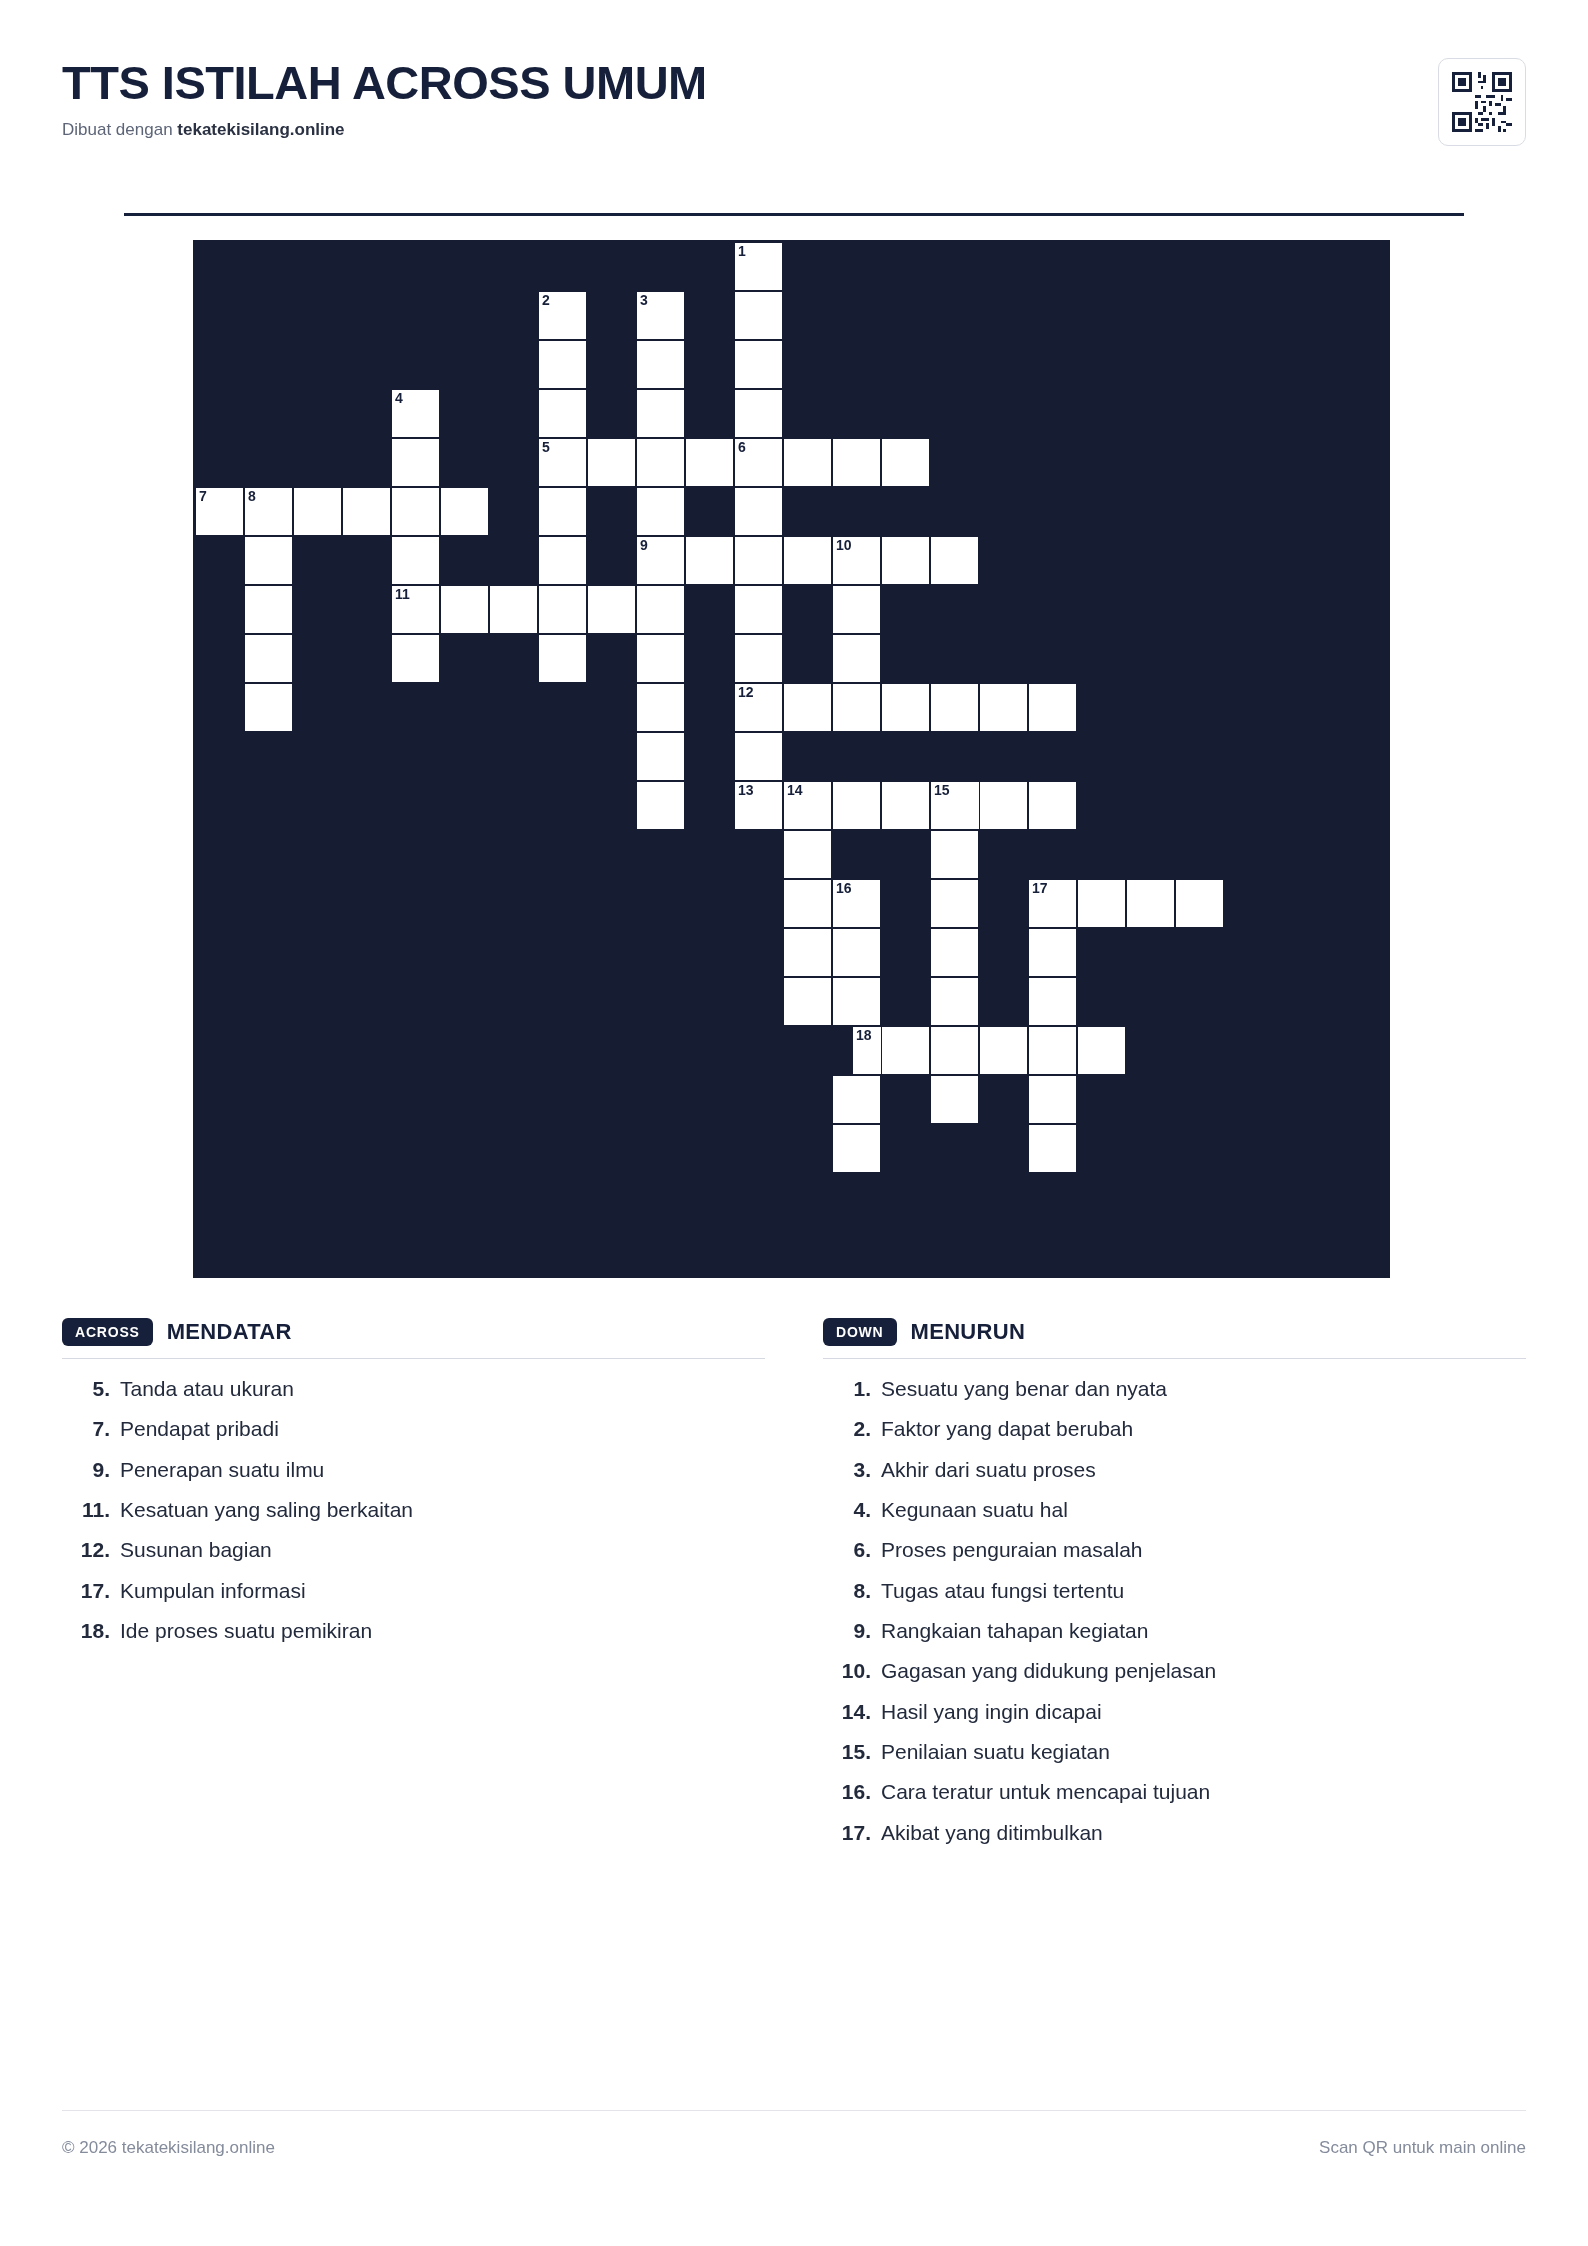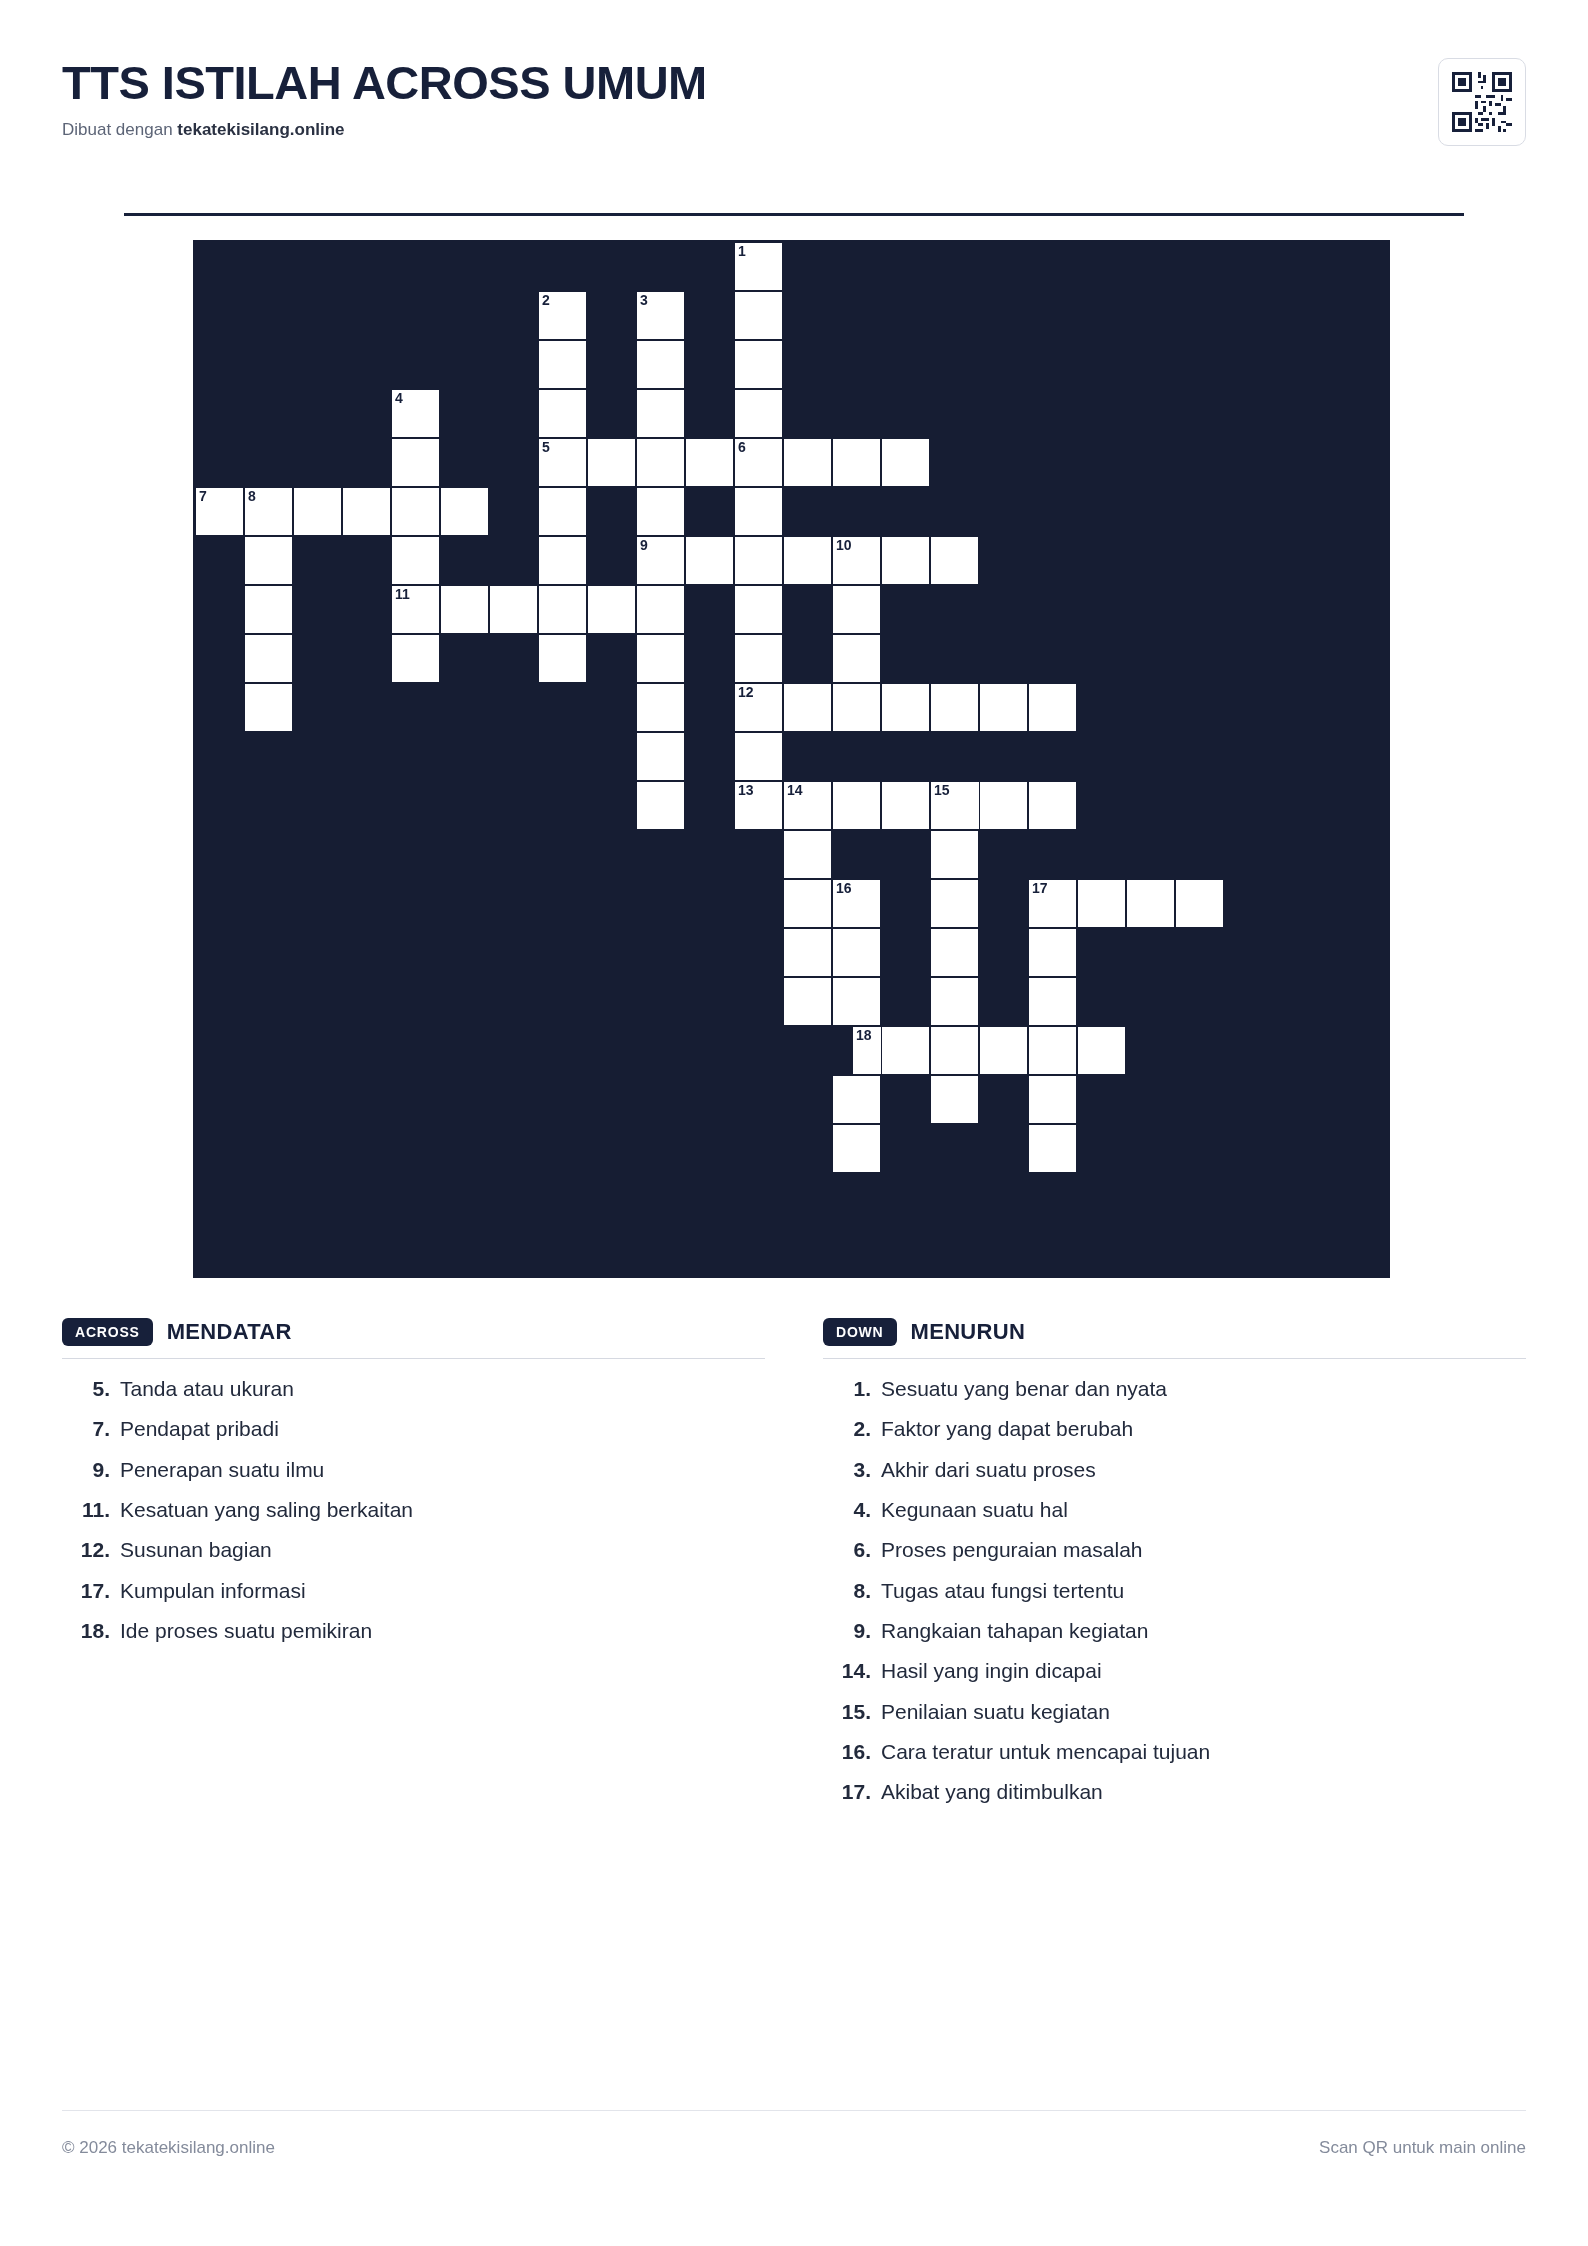--- a/index.html
+++ b/index.html
@@ -440,20 +440,24 @@
           </li>
           <li class="clue-item">
             <span class="clue-num">8.</span>
             <span>Tugas atau fungsi tertentu</span>
           </li>
           <li class="clue-item">
             <span class="clue-num">9.</span>
             <span>Rangkaian tahapan kegiatan</span>
           </li>
           <li class="clue-item">
+            <span class="clue-num">10.</span>
+            <span>Gagasan yang didukung penjelasan</span>
+          </li>
+          <li class="clue-item">
             <span class="clue-num">14.</span>
             <span>Hasil yang ingin dicapai</span>
           </li>
           <li class="clue-item">
             <span class="clue-num">15.</span>
             <span>Penilaian suatu kegiatan</span>
           </li>
           <li class="clue-item">
             <span class="clue-num">16.</span>
             <span>Cara teratur untuk mencapai tujuan</span>

